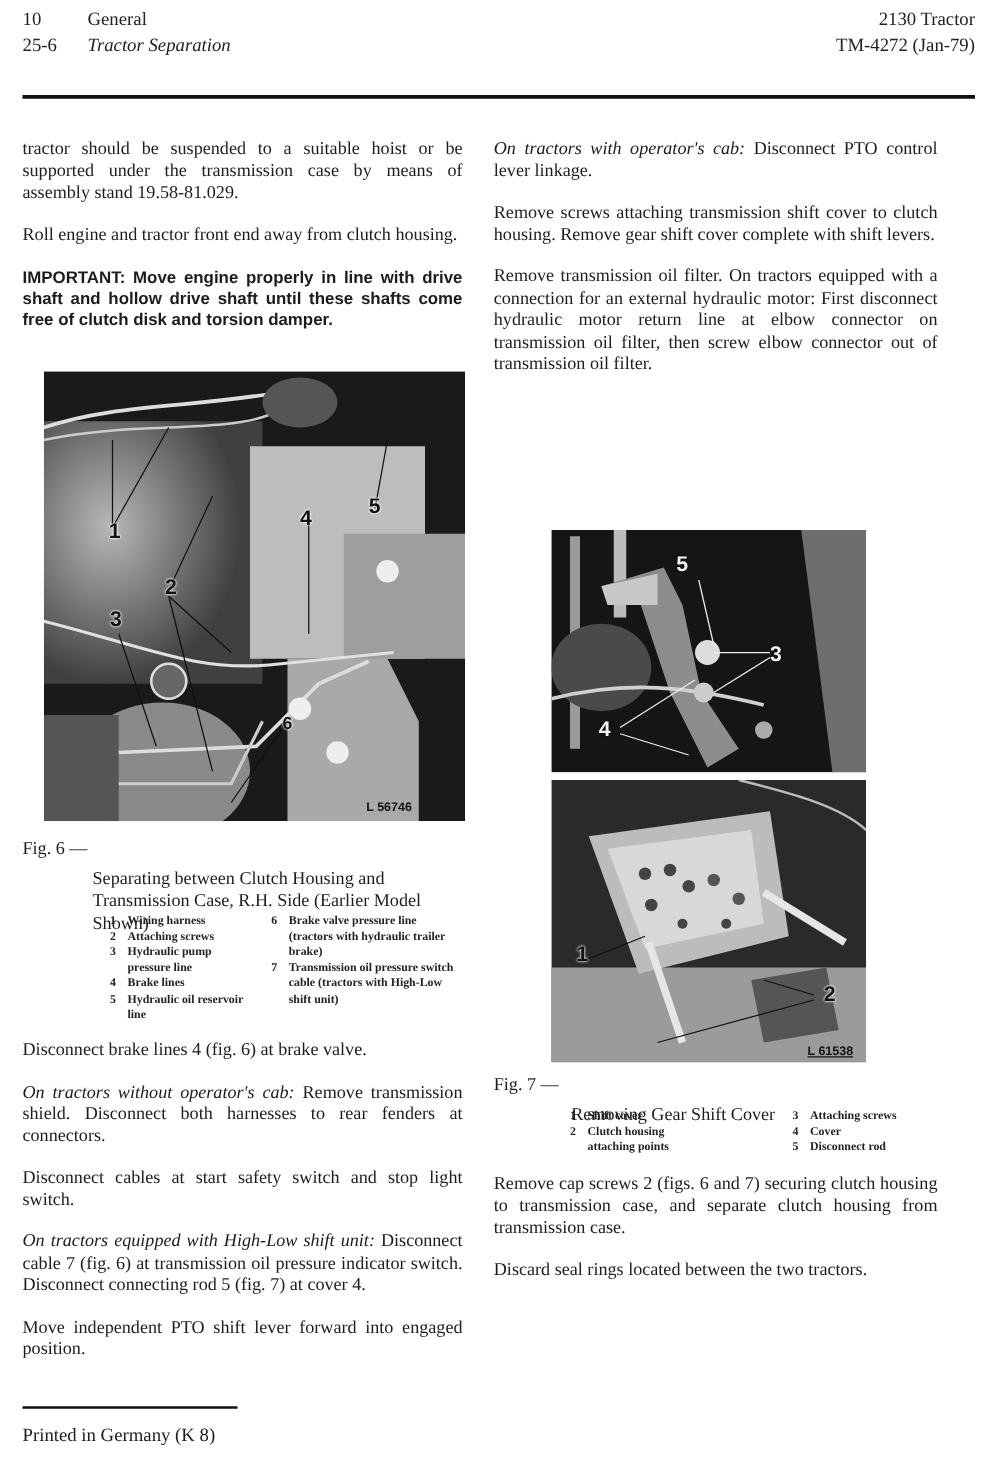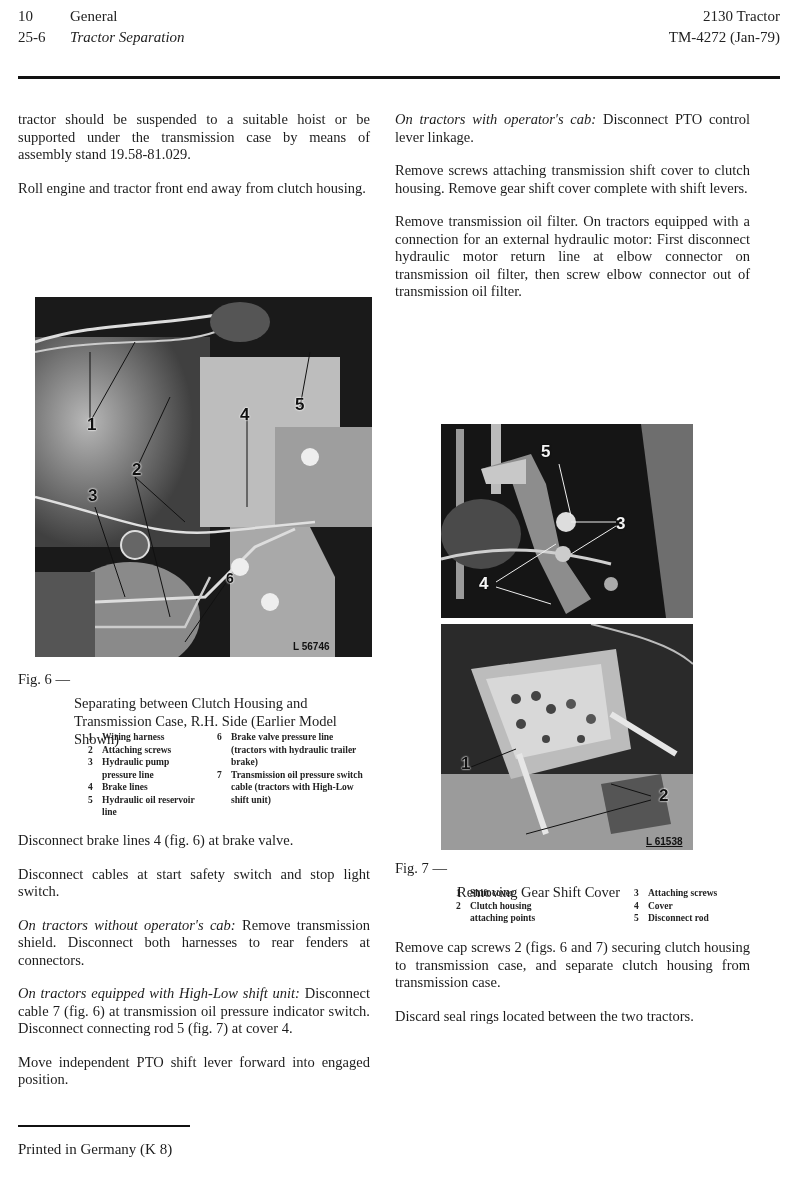--- a/index.html
+++ b/index.html
@@ -32,20 +32,21 @@
 <div class="hdr" style="left:70px;top:6px;">General</div>
 <div class="hdr" style="left:18px;top:27px;">25-6</div>
 <div class="hdr" style="left:70px;top:27px;font-style:italic;">Tractor Separation</div>
 <div class="hdr" style="right:20px;top:6px;text-align:right;">2130 Tractor</div>
 <div class="hdr" style="right:20px;top:27px;text-align:right;">TM-4272 (Jan-79)</div>
 <div class="hdr-rule"></div>
 
 <div class="col" style="left:18px;top:111px;width:352px;">
   <p>tractor should be suspended to a suitable hoist or be supported under the transmission case by means of assembly stand 19.58-81.029.</p>
   <p>Roll engine and tractor front end away from clutch housing.</p>
+  <p class="imp"><span>IMPORTANT:</span><span> Move engine properly in line with drive shaft and hollow drive shaft until these shafts come free of clutch disk and torsion damper.</span></p>
 </div>
 
 <div class="photo" style="left:35px;top:297px;width:337px;height:360px;">
   <svg width="337" height="360" viewBox="0 0 337 360">
     <defs>
       <linearGradient id="g6a" x1="0" y1="0" x2="1" y2="1">
         <stop offset="0" stop-color="#3a3a3a"></stop>
           <stop offset="0.5" stop-color="#7a7a7a"></stop>
           <stop offset="1" stop-color="#2a2a2a"></stop>
       </linearGradient>
@@ -121,22 +122,22 @@
       <span>Brake valve pressure line (tractors with hydraulic trailer brake)</span>
     </div>
   <div class="item">
       <span class="num">7</span>
       <span>Transmission oil pressure switch cable (tractors with High-Low shift unit)</span>
     </div>
 </div>
 
 <div class="col" style="left:18px;top:832px;width:352px;">
   <p>Disconnect brake lines 4 (fig. 6) at brake valve.</p>
+  <p><span class="it">On tractors without operator's cab:</span><span> Remove transmission shield. Disconnect both harnesses to rear fenders at connectors.</span></p>
   <p>Disconnect cables at start safety switch and stop light switch.</p>
-  <p><span class="it">On tractors without operator's cab:</span><span> Remove transmission shield. Disconnect both harnesses to rear fenders at connectors.</span></p>
   <p><span class="it">On tractors equipped with High-Low shift unit:</span><span> Disconnect cable 7 (fig. 6) at transmission oil pressure indicator switch. Disconnect connecting rod 5 (fig. 7) at cover 4.</span></p>
   <p>Move independent PTO shift lever forward into engaged position.</p>
 </div>
 
 <div class="col" style="left:395px;top:111px;width:355px;">
   <p><span class="it">On tractors with operator's cab:</span><span> Disconnect PTO control lever linkage.</span></p>
   <p>Remove screws attaching transmission shift cover to clutch housing. Remove gear shift cover complete with shift levers.</p>
   <p>Remove transmission oil filter. On tractors equipped with a connection for an external hydraulic motor: First disconnect hydraulic motor return line at elbow connector on transmission oil filter, then screw elbow connector out of transmission oil filter.</p>
 </div>
 

